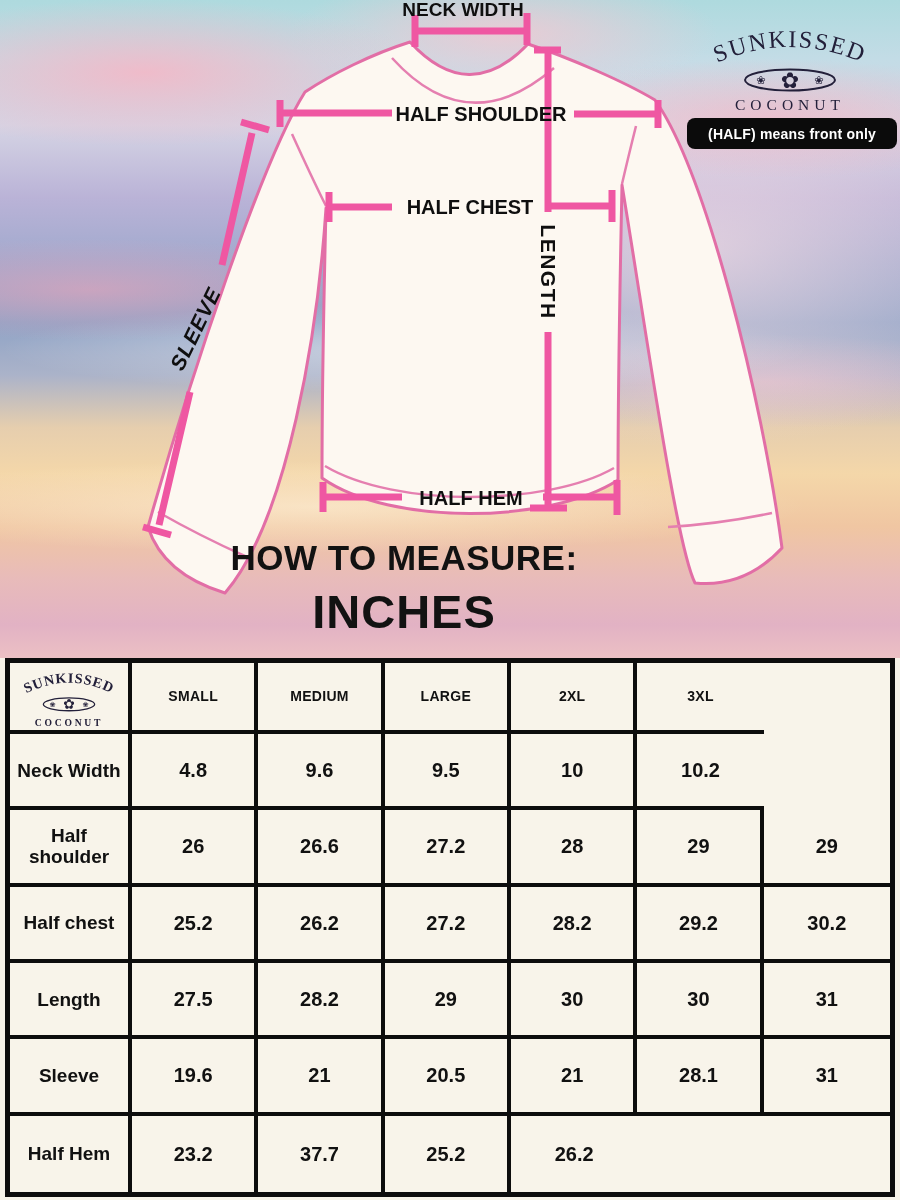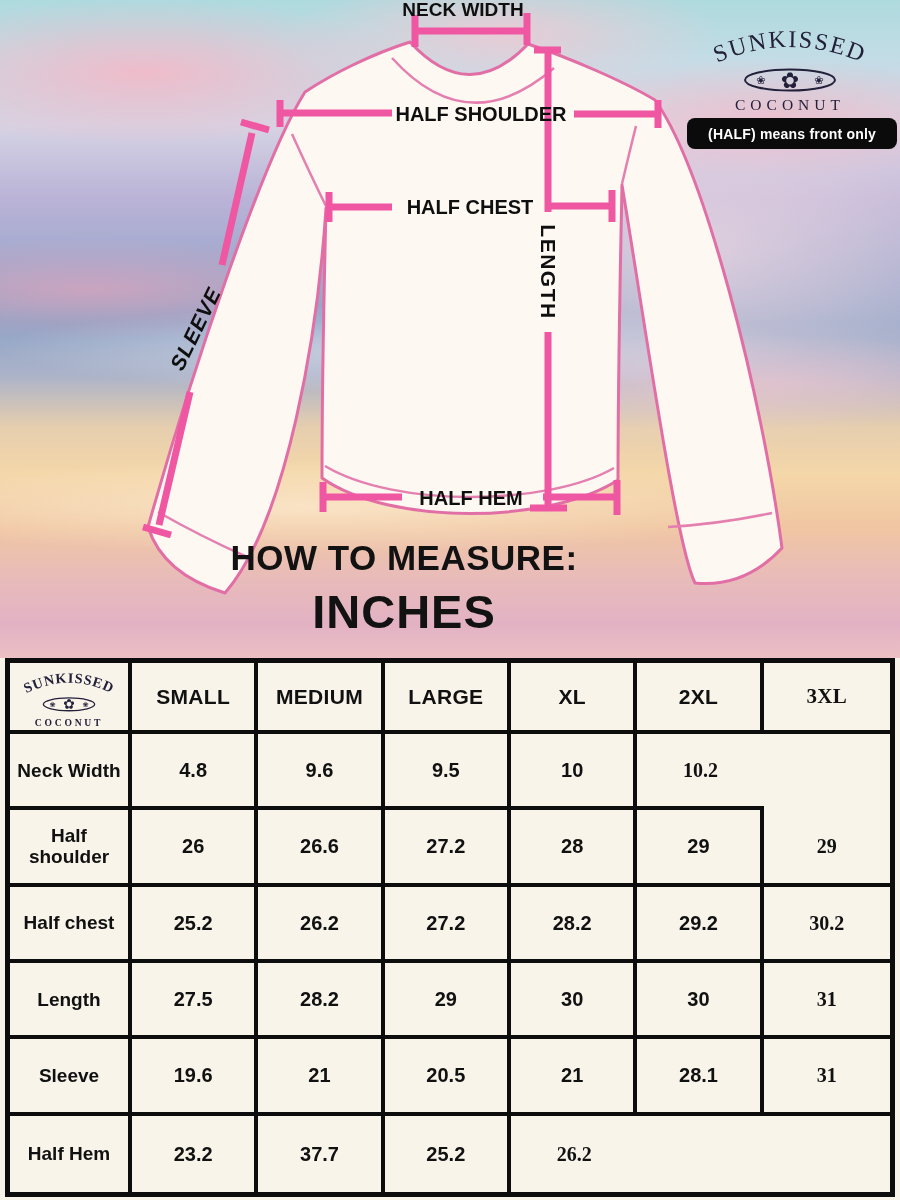--- a/index.html
+++ b/index.html
@@ -59,24 +59,24 @@
     display:flex;flex-direction:column;box-sizing:border-box;
   }
   .tr{display:grid;grid-template-columns:122px repeat(6,1fr);flex:1;}
   .tr.header{flex:0 0 71px;}
   .td{
     border-right:4px solid #0d0d0d;border-bottom:4px solid #0d0d0d;
     display:flex;align-items:center;justify-content:center;text-align:center;
     font-weight:700;font-size:20px;color:#111;line-height:1.12;padding:2px;
     box-sizing:border-box;overflow:hidden;
   }
-  .td:last-child{border-right:none;font-family:Liberation Serif, serif;}
+  .td:last-child{border-right:none;}
   .tr:last-child .td{border-bottom:none;}
   .row-label{font-size:19px;}
-  .col-h{font-size:21px;letter-spacing:.3px;}
+  .col-h{font-size:14px;letter-spacing:.3px;}
   .logo-cell{padding:0;}
 </style>
 </head>
 <body>
 
 <div class="sky"></div>
 
 <svg class="diagram-svg" width="900" height="658" viewBox="0 0 900 658">
 
   <path class="garment" d="M410,42 Q469,106 528,44
@@ -161,21 +161,20 @@
           <ellipse cx="61" cy="44" rx="28" ry="7" fill="none" stroke="#23203a" stroke-width="1.4"></ellipse>
           <text x="61" y="49.5" font-size="15" text-anchor="middle" fill="#23203a" font-family="DejaVu Sans, sans-serif">✿</text>
           <text x="43" y="47" font-size="8" text-anchor="middle" fill="#23203a" font-family="DejaVu Sans, sans-serif">❀</text>
           <text x="79" y="47" font-size="8" text-anchor="middle" fill="#23203a" font-family="DejaVu Sans, sans-serif">❀</text>
           <text class="logo-word" x="61" y="68" font-size="10.5" letter-spacing="3" text-anchor="middle">COCONUT</text>
         </svg>
       </div>
       <div class="td col-h">SMALL</div>
       <div class="td col-h">MEDIUM</div>
       <div class="td col-h">LARGE</div>
-      <div class="td col-h">XL</div>
       <div class="td col-h">2XL</div>
       <div class="td col-h">3XL</div>
     </div>
 
     <div class="tr">
       <div class="td row-label">Neck Width</div>
       <div class="td">4.8</div>
       <div class="td">9.6</div>
       <div class="td">9.5</div>
       <div class="td">10</div>

